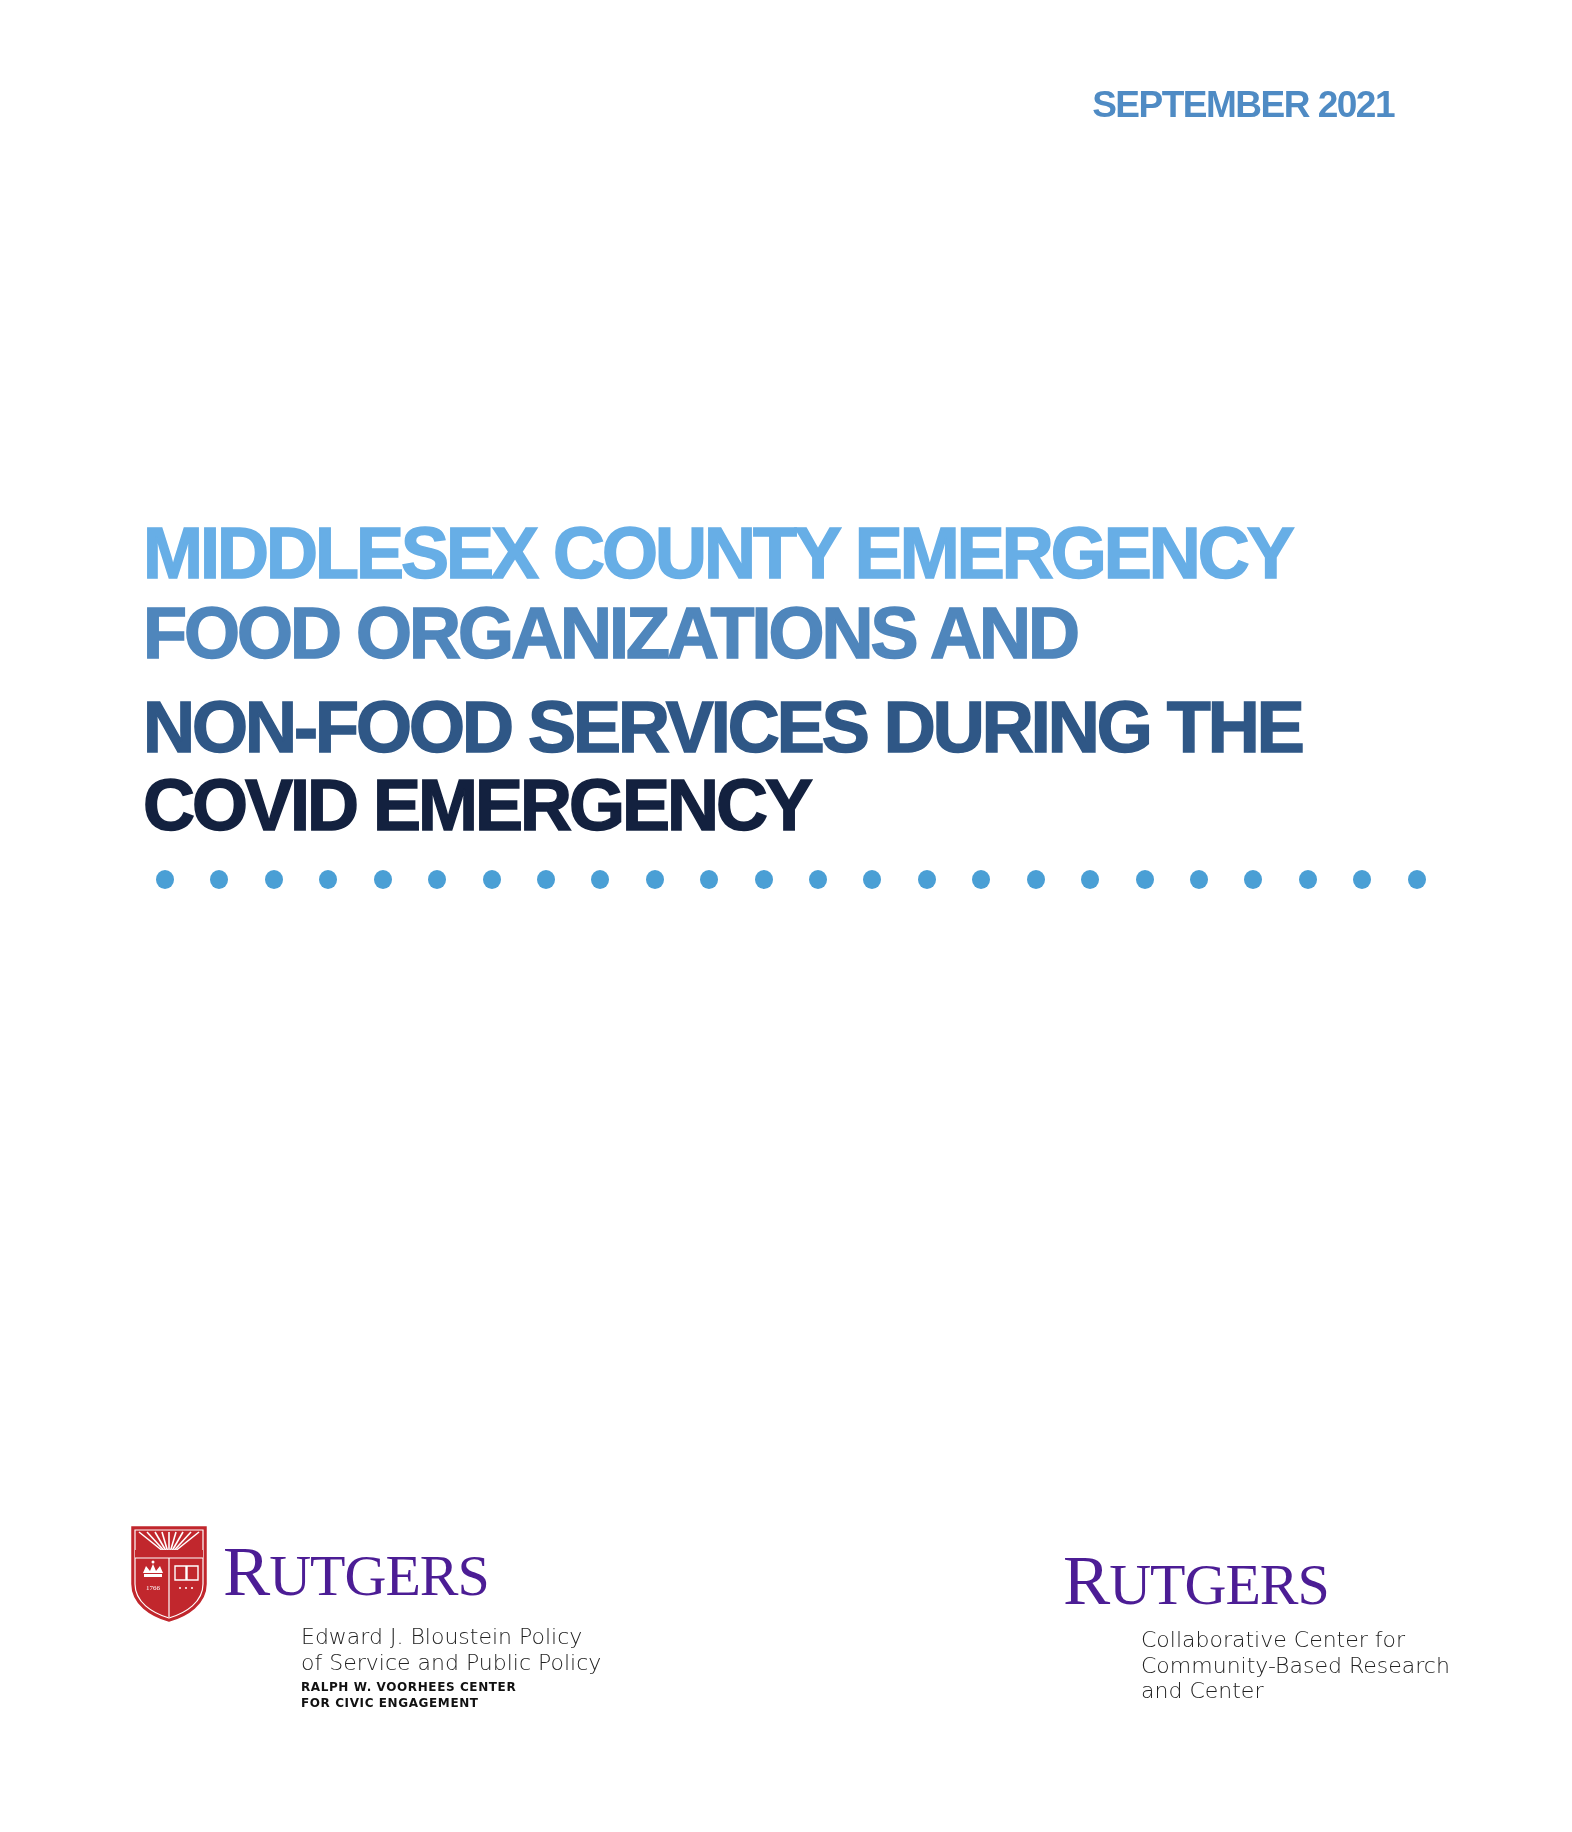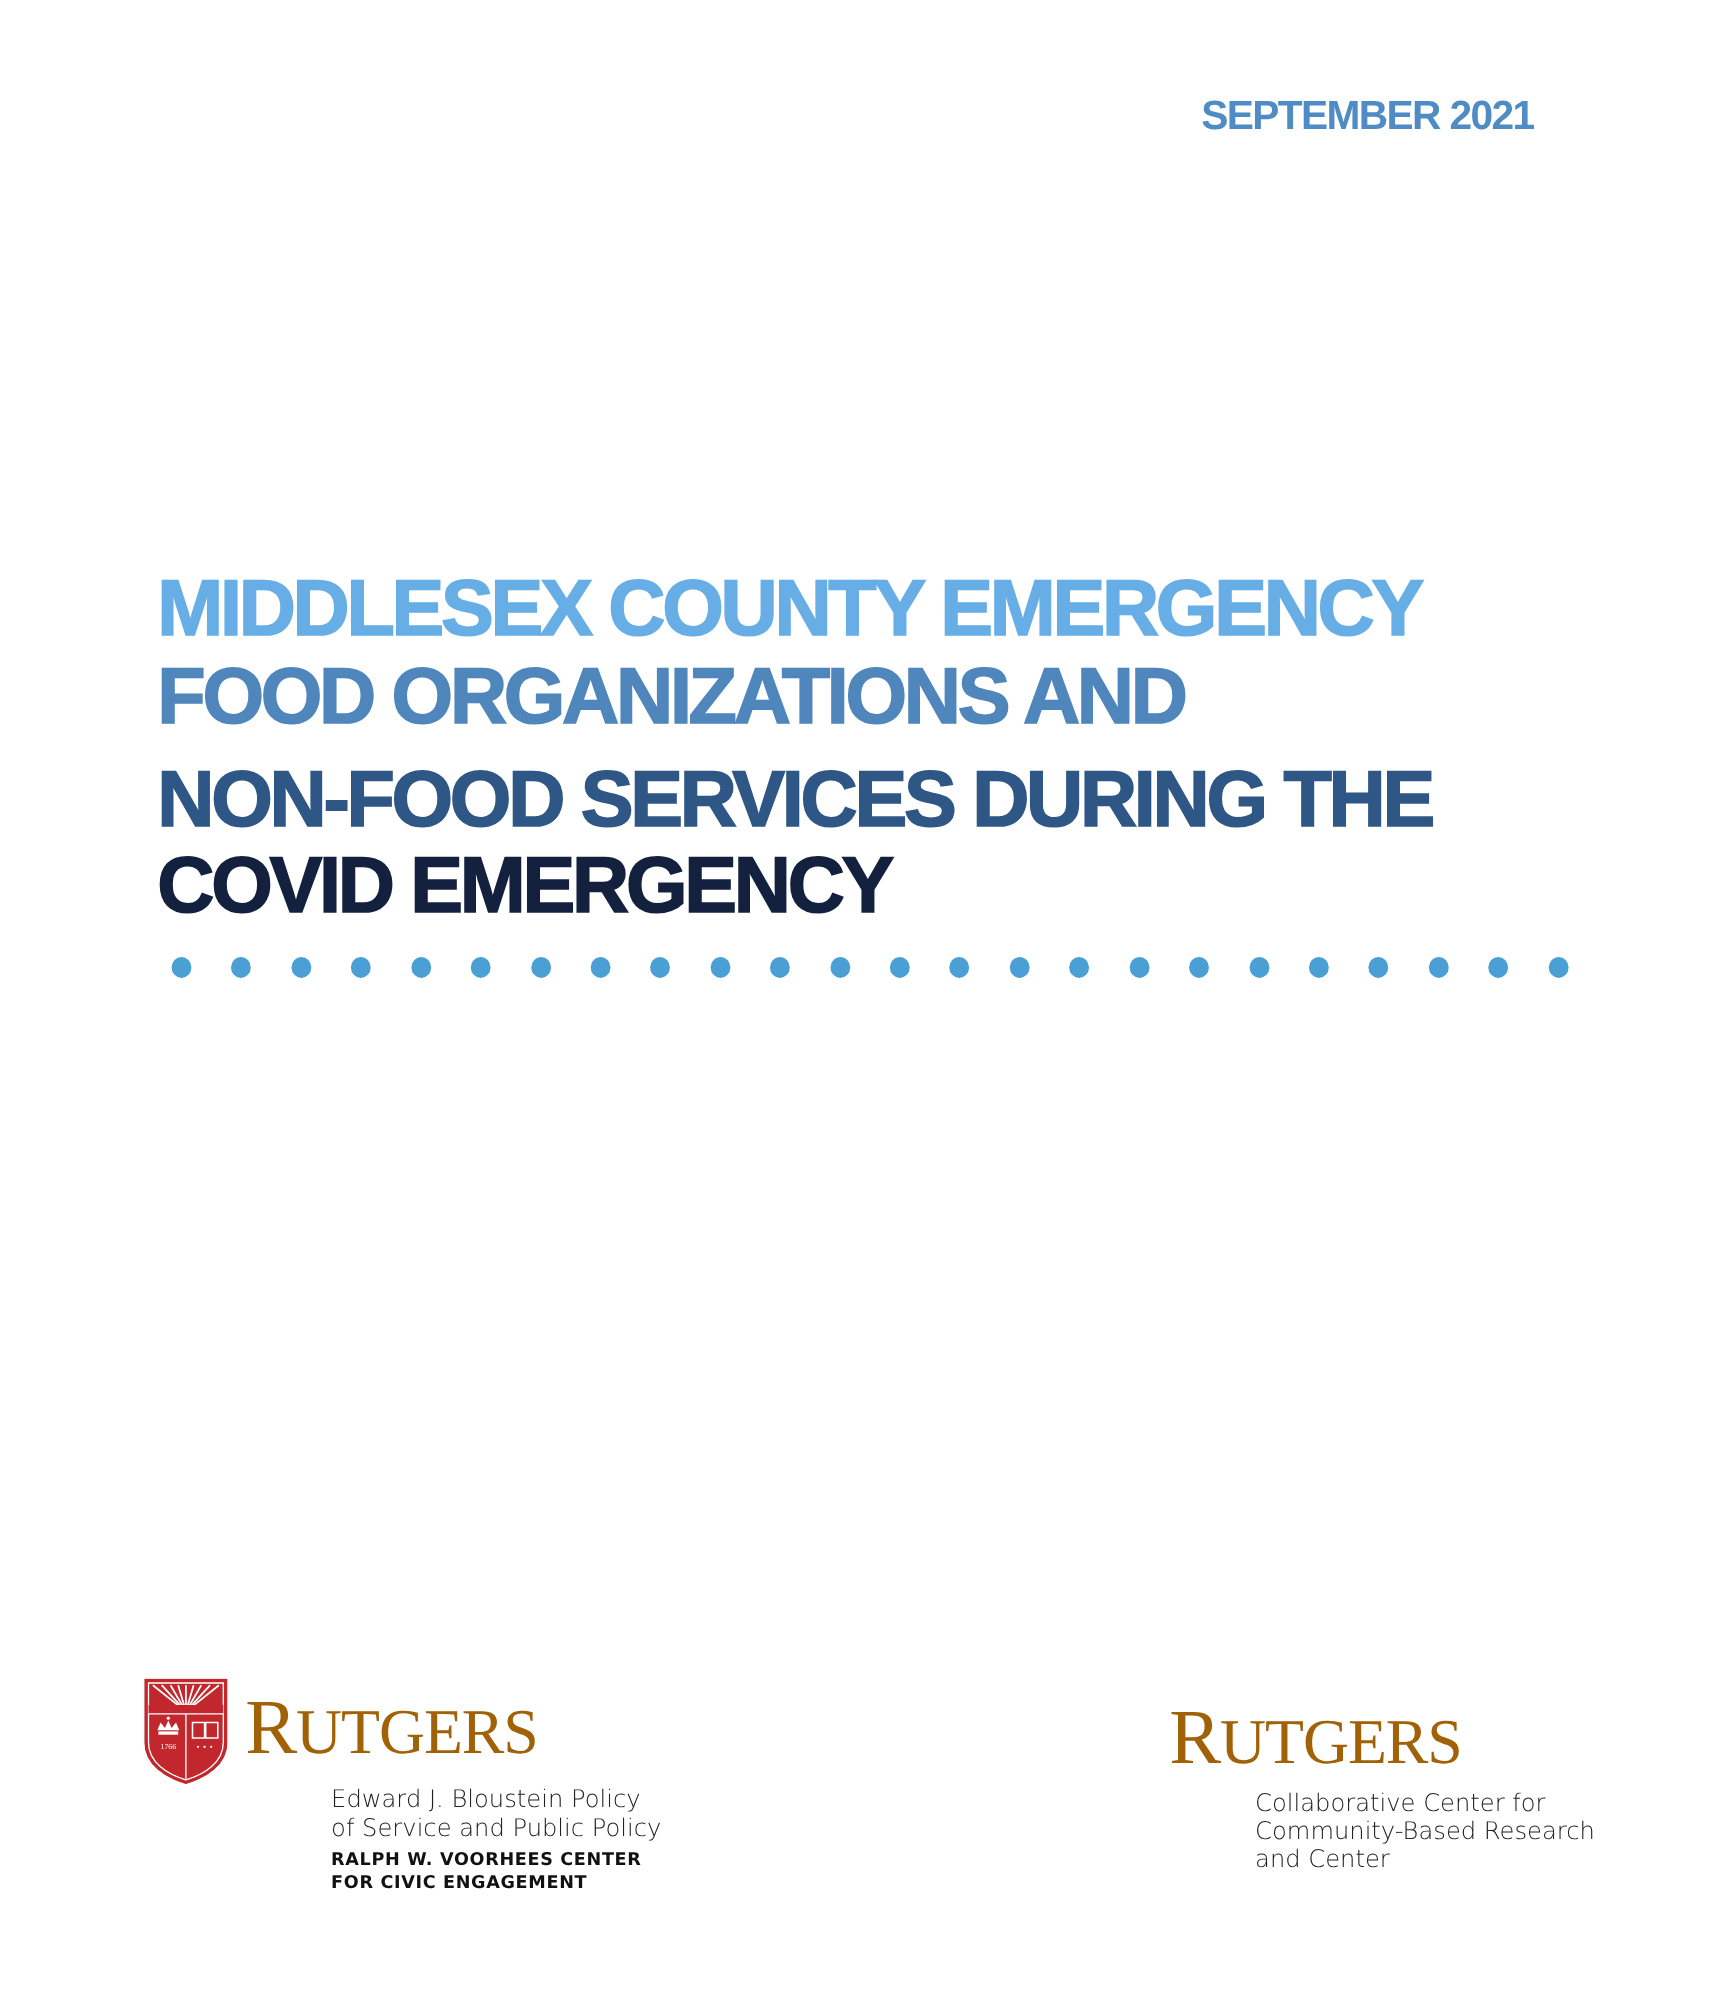--- a/index.html
+++ b/index.html
@@ -22,33 +22,33 @@
   .title .l4 { color: #13213f; margin-top: -4px; }
   .dots {
     position: absolute; left: 156px; top: 869px; width: 1270px; height: 20px;
     display: flex; justify-content: space-between; align-items: center;
   }
   .dot { width: 18px; height: 19px; border-radius: 50%; background: #4a9fd5; }
 
   .logo1 { position: absolute; left: 131px; top: 1526px; width: 520px; height: 190px; }
   .shield { position: absolute; left: 0; top: 0; width: 76px; height: 96px; }
   .rutgers {
-    position: absolute; font-family: "Liberation Serif", serif; color: #a16207;
+    position: absolute; font-family: "Liberation Serif", serif; color: #4c1d95;
     font-weight: 400; letter-spacing: -1px; line-height: 1;
   }
   .rutgers .big { font-size: 1.22em; }
   .logo1 .rutgers { left: 92px; top: 10px; font-size: 58px; }
   .sub {
     position: absolute; font-family: "DejaVu Sans", sans-serif; color: #222;
     font-weight: 300; line-height: 1.16;
   }
   .logo1 .sub { left: 170px; top: 98px; font-size: 22px; }
   .small-bold {
     position: absolute; font-family: "DejaVu Sans", sans-serif; font-weight: 700;
-    color: #111; font-size: 16px; letter-spacing: 0.6px; line-height: 1.3;
+    color: #111; font-size: 12px; letter-spacing: 0.6px; line-height: 1.3;
   }
   .logo1 .small-bold { left: 170px; top: 154px; }
 
   .logo2 { position: absolute; left: 1063px; top: 1545px; width: 400px; height: 160px; }
   .logo2 .rutgers { left: 0; top: 0; font-size: 58px; }
   .logo2 .sub { left: 78px; top: 82px; font-size: 22px; }
 </style>
 </head>
 <body>
 

